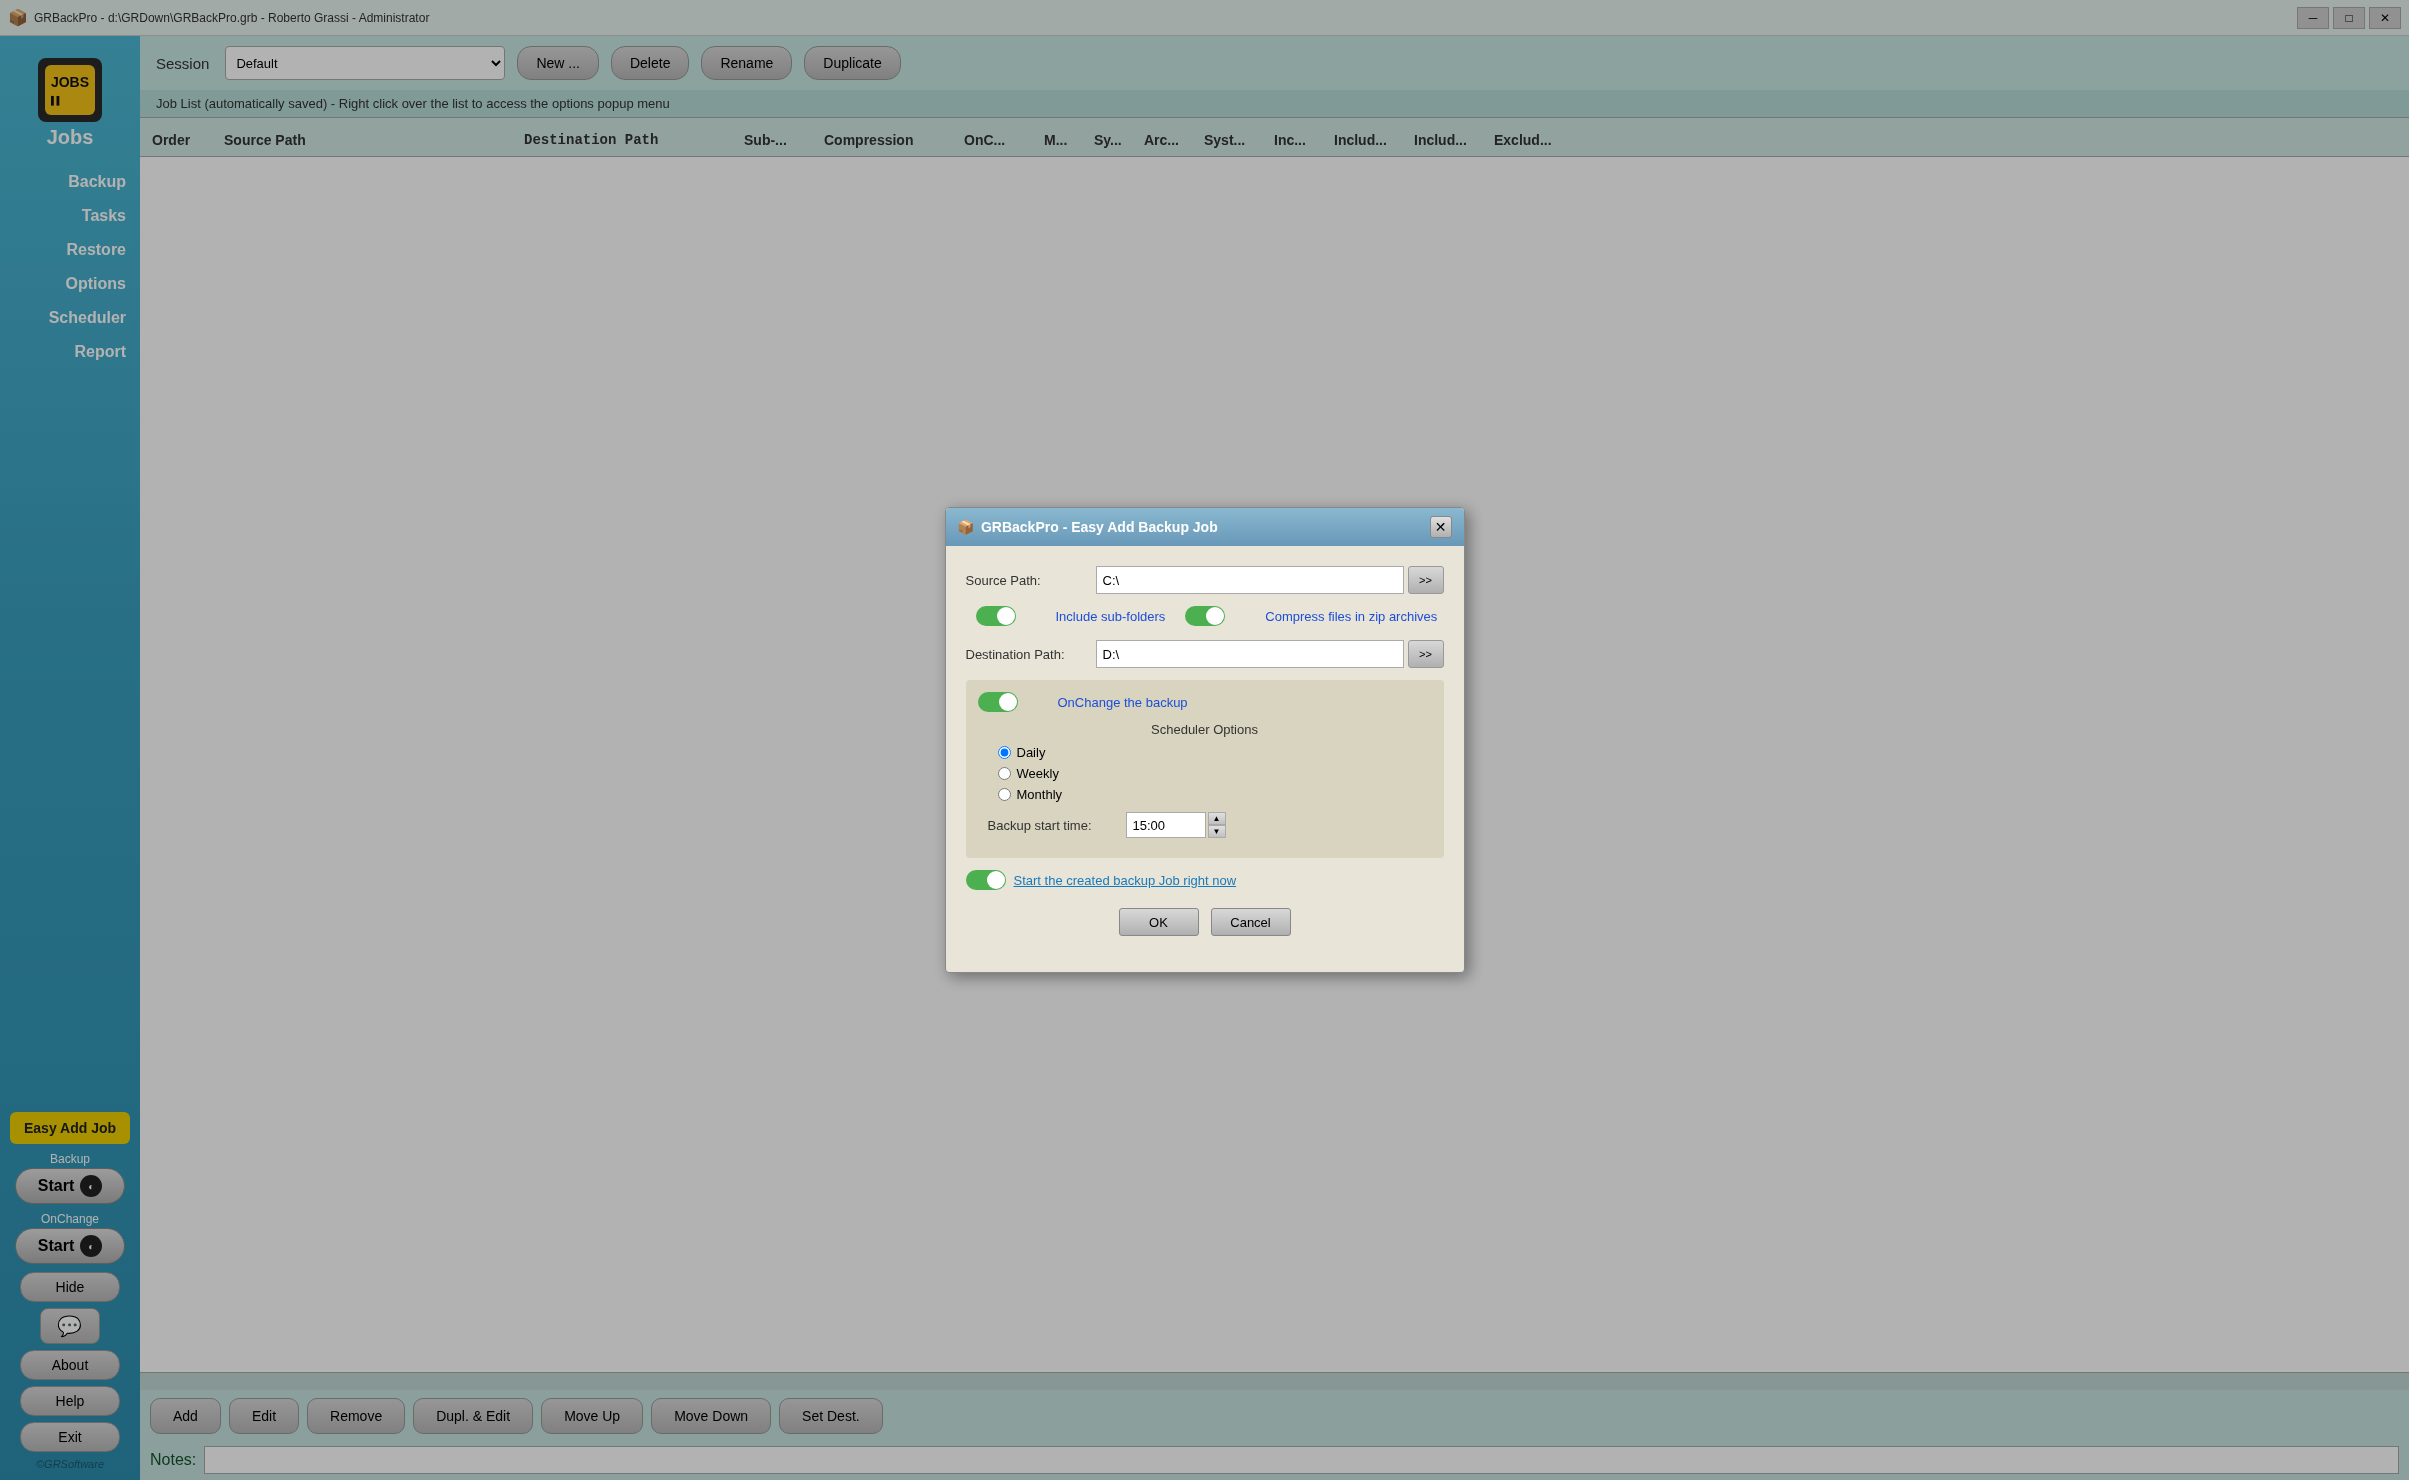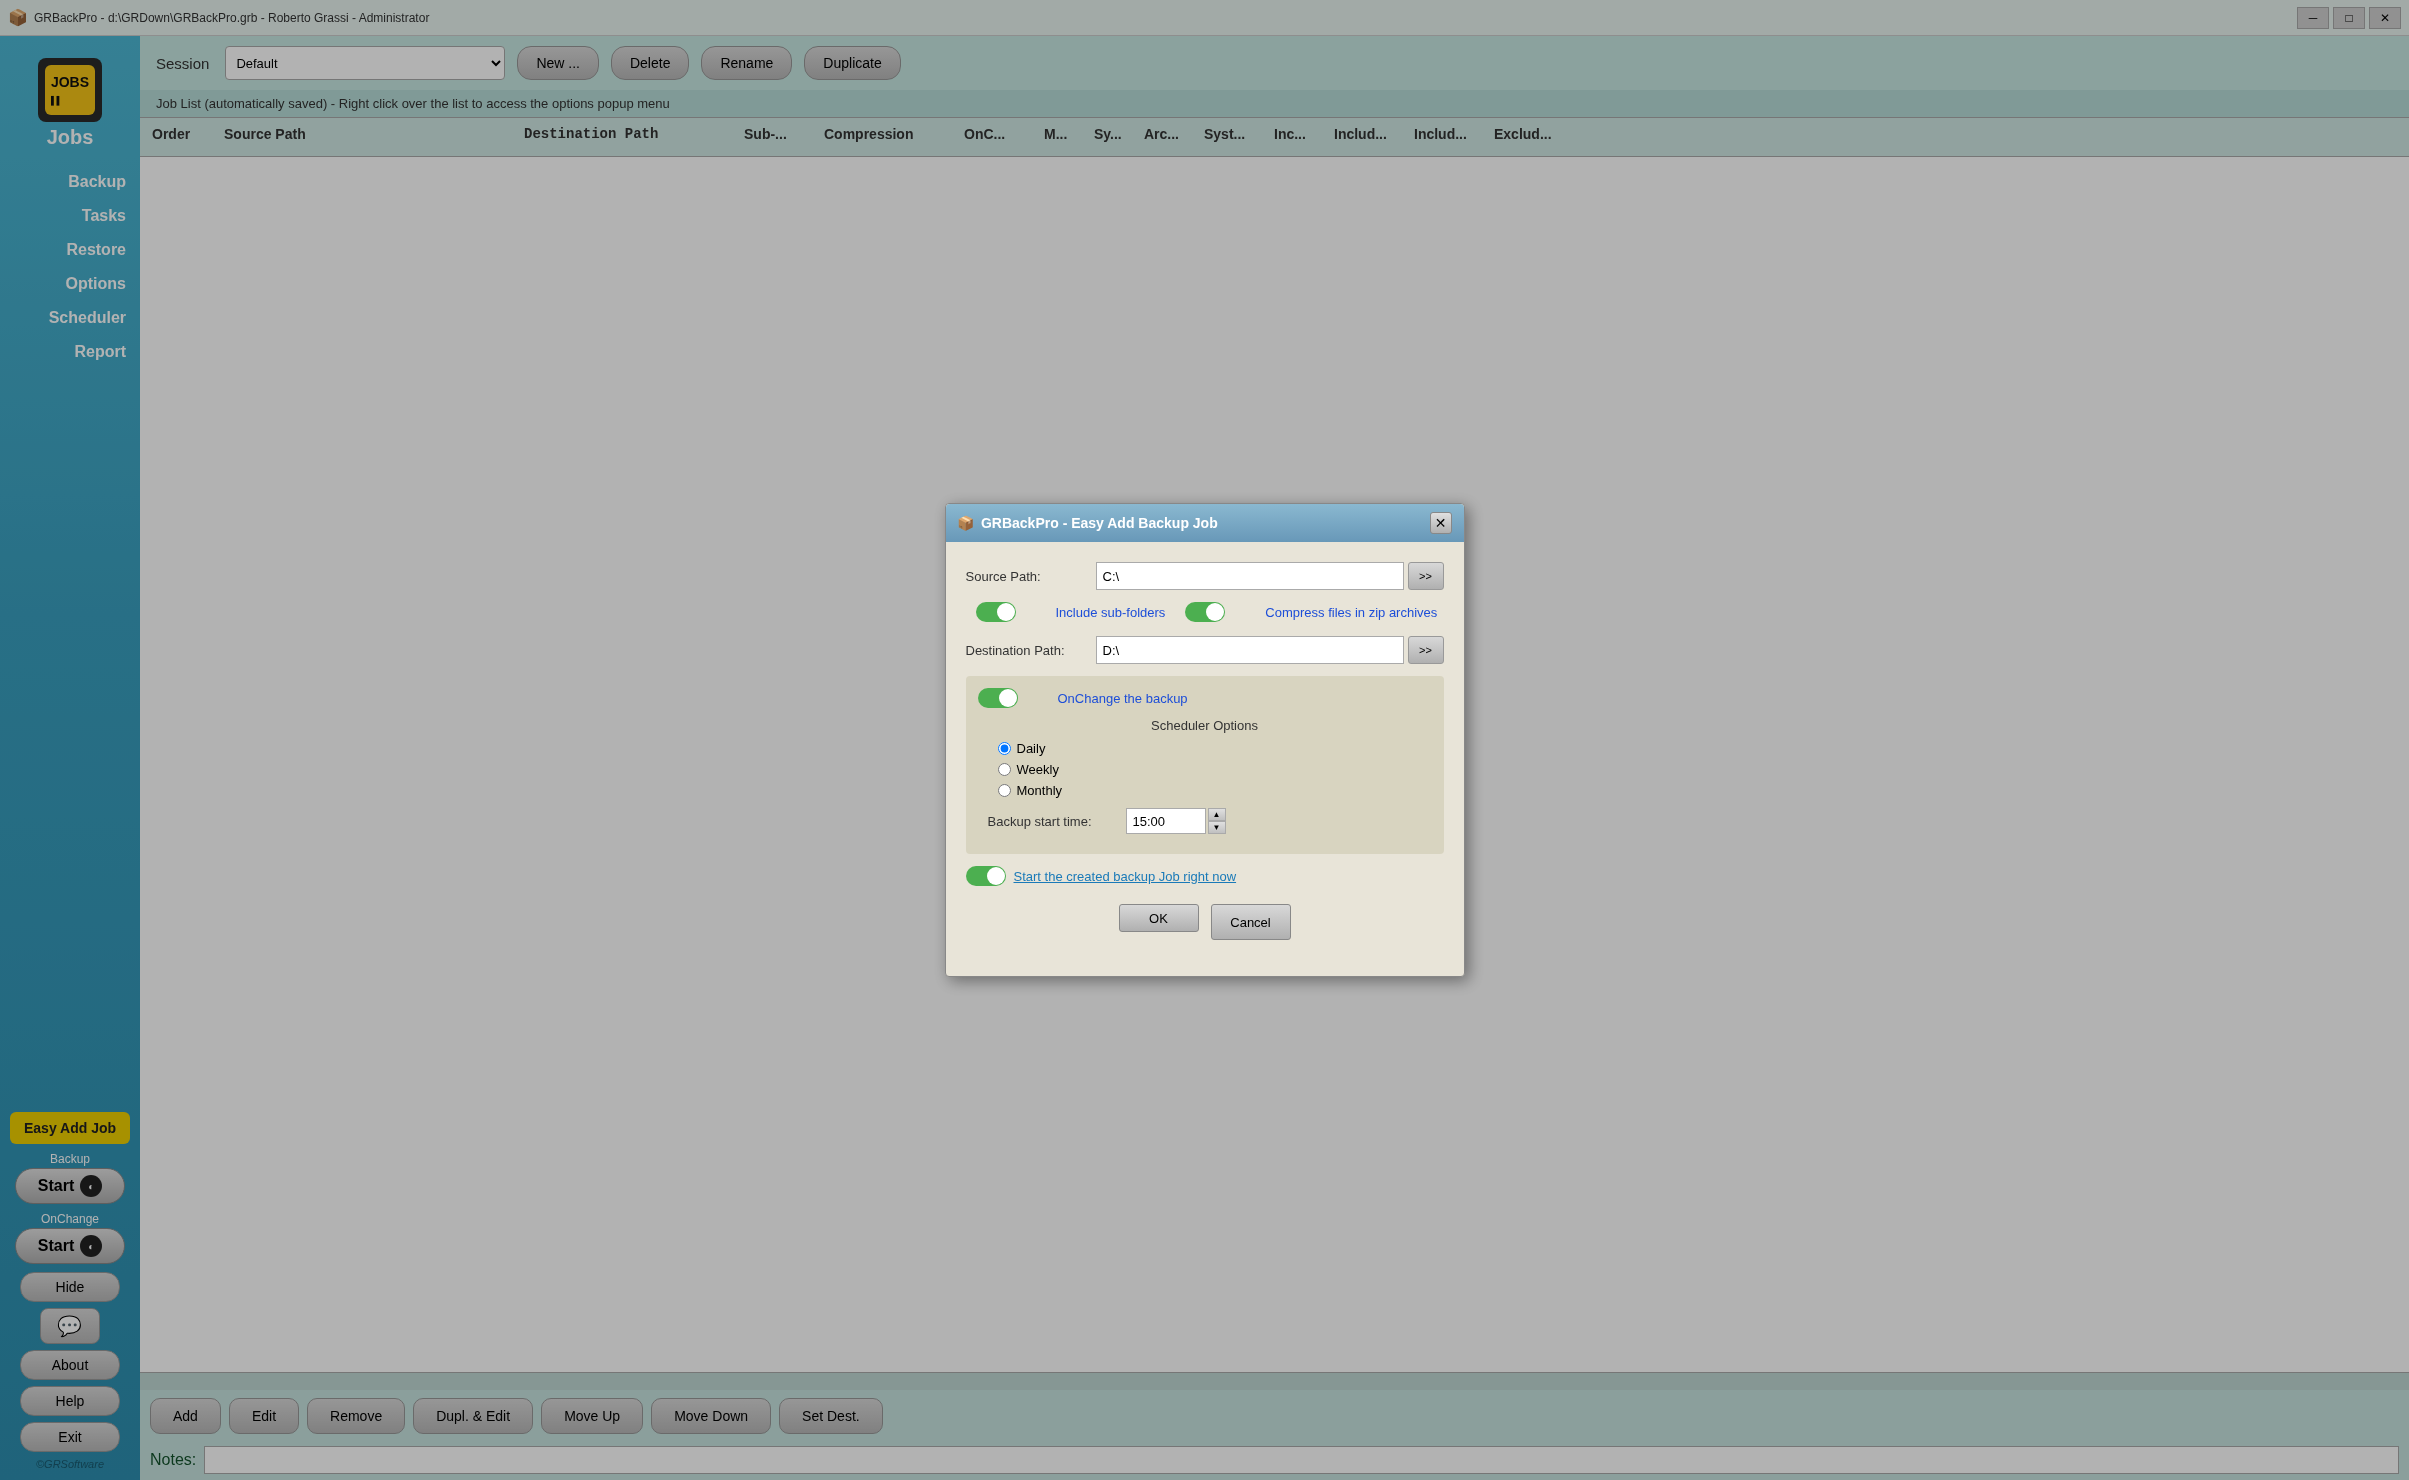--- a/index.html
+++ b/index.html
@@ -125,21 +125,21 @@
     }
 
     #info-bar {
       padding: 6px 16px;
       font-size: 13px; color: #333;
     }
 
     
     #table-header {
       background: #d0e8e4;
-      display: flex; align-items: flex-start;
+      display: flex; align-items: flex-end;
       padding: 8px 4px;
       border-top: 1px solid #aaa;
       border-bottom: 1px solid #aaa;
       font-size: 14px; font-weight: bold; color: #333;
       min-height: 40px;
     }
     .col-order { width: 80px; padding-left: 8px; }
     .col-source { width: 300px; }
     .col-dest { width: 220px; font-family: Liberation Mono, monospace; }
     .col-sub { width: 80px; }
@@ -291,21 +291,21 @@
       display: flex; justify-content: center; gap: 12px;
       padding: 10px 0 16px;
     }
     .modal-ok-btn {
       width: 80px; height: 28px;
       background: linear-gradient(180deg, #d8d8d8, #b0b0b0);
       border: 1px solid #888; border-radius: 3px;
       cursor: pointer; font-size: 13px;
     }
     .modal-cancel-btn {
-      width: 80px; height: 36px;
+      width: 80px; height: 28px;
       background: linear-gradient(180deg, #d8d8d8, #b0b0b0);
       border: 1px solid #888; border-radius: 3px;
       cursor: pointer; font-size: 13px;
     }
   </style>
 </head>
 <body>
 
 <div id="titlebar">
   <span style="font-size:16px; margin-right:6px;">📦</span>

